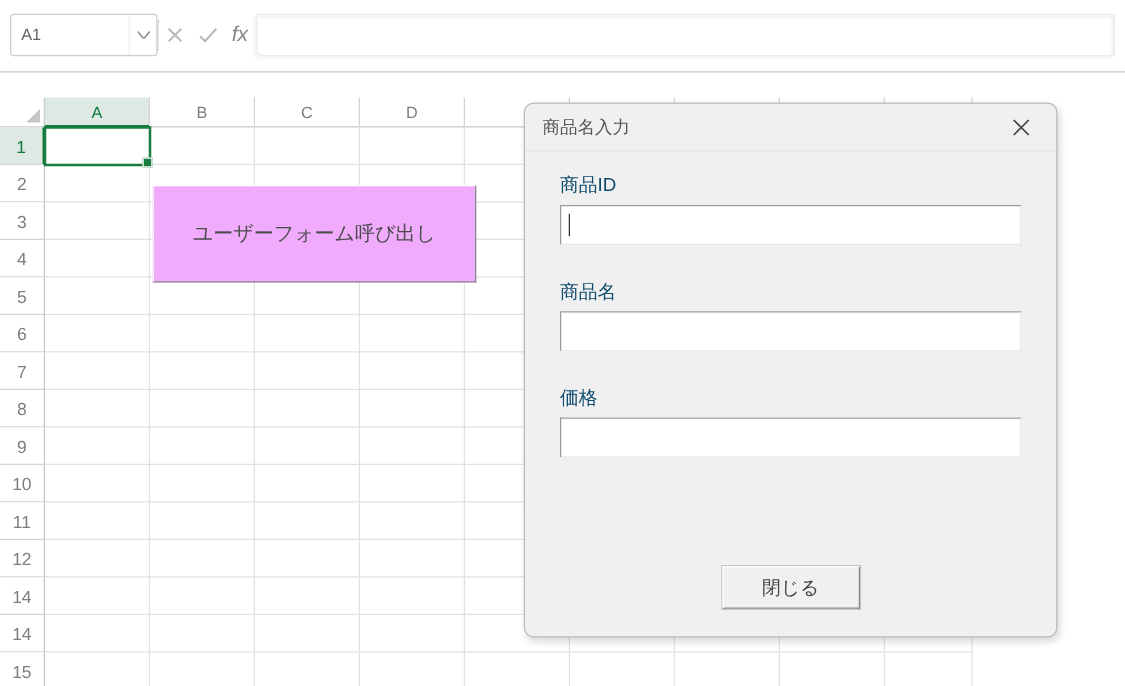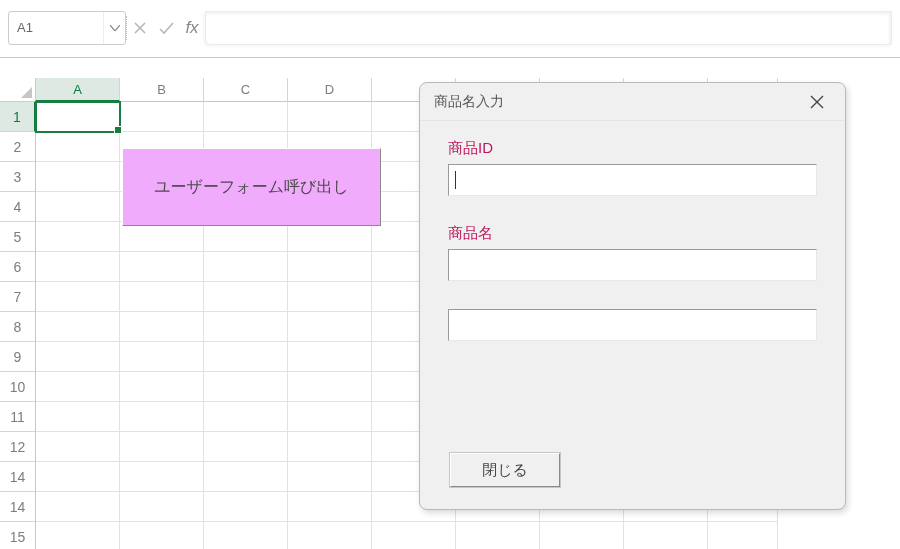--- a/index.html
+++ b/index.html
@@ -225,21 +225,21 @@
     display: flex;
     align-items: center;
     justify-content: center;
     font-size: 18px;
     color: #555;
   }
   .uf-body {
     padding: 18px 28px 0 28px;
   }
   .uf-label {
-    color: #be185d;
+    color: #0c4a6e;
     font-size: 15px;
     margin-bottom: 6px;
   }
   .uf-input-wrap {
     border-top: 1px solid #9a9a9a;
     border-left: 1px solid #9a9a9a;
     border-right: 1px solid #e8e8e8;
     border-bottom: 1px solid #e8e8e8;
     background: #fff;
     height: 32px;
@@ -259,21 +259,21 @@
     width: 1px;
     height: 18px;
     background: #333;
     animation: blink 1s steps(1) infinite;
   }
   @keyframes blink { 50% { opacity: 0; } }
   .uf-buttons {
     position: absolute;
     left: 0; right: 0; bottom: 22px;
     display: flex;
-    justify-content: flex-start;
+    justify-content: center;
     padding: 0 30px;
   }
   .uf-btn {
     width: 110px;
     height: 34px;
     background: #f0f0f0;
     border-top: 1px solid #fff;
     border-left: 1px solid #fff;
     border-right: 1px solid #8a8a8a;
     border-bottom: 1px solid #8a8a8a;
@@ -532,20 +532,21 @@
     <div class="uf-input-wrap">
       <span class="caret"></span>
       <input type="text" value="" style="">
     </div>
 
     <div class="uf-label">商品名</div>
     <div class="uf-input-wrap">
       <input type="text" value="" style="">
     </div>
 
+    <div class="uf-label">価格</div>
     <div class="uf-input-wrap">
       <input type="text" value="" style="">
     </div>
   </div>
   <div class="uf-buttons">
     <div class="uf-btn">
       <span>閉じる</span>
     </div>
   </div>
 </div>

